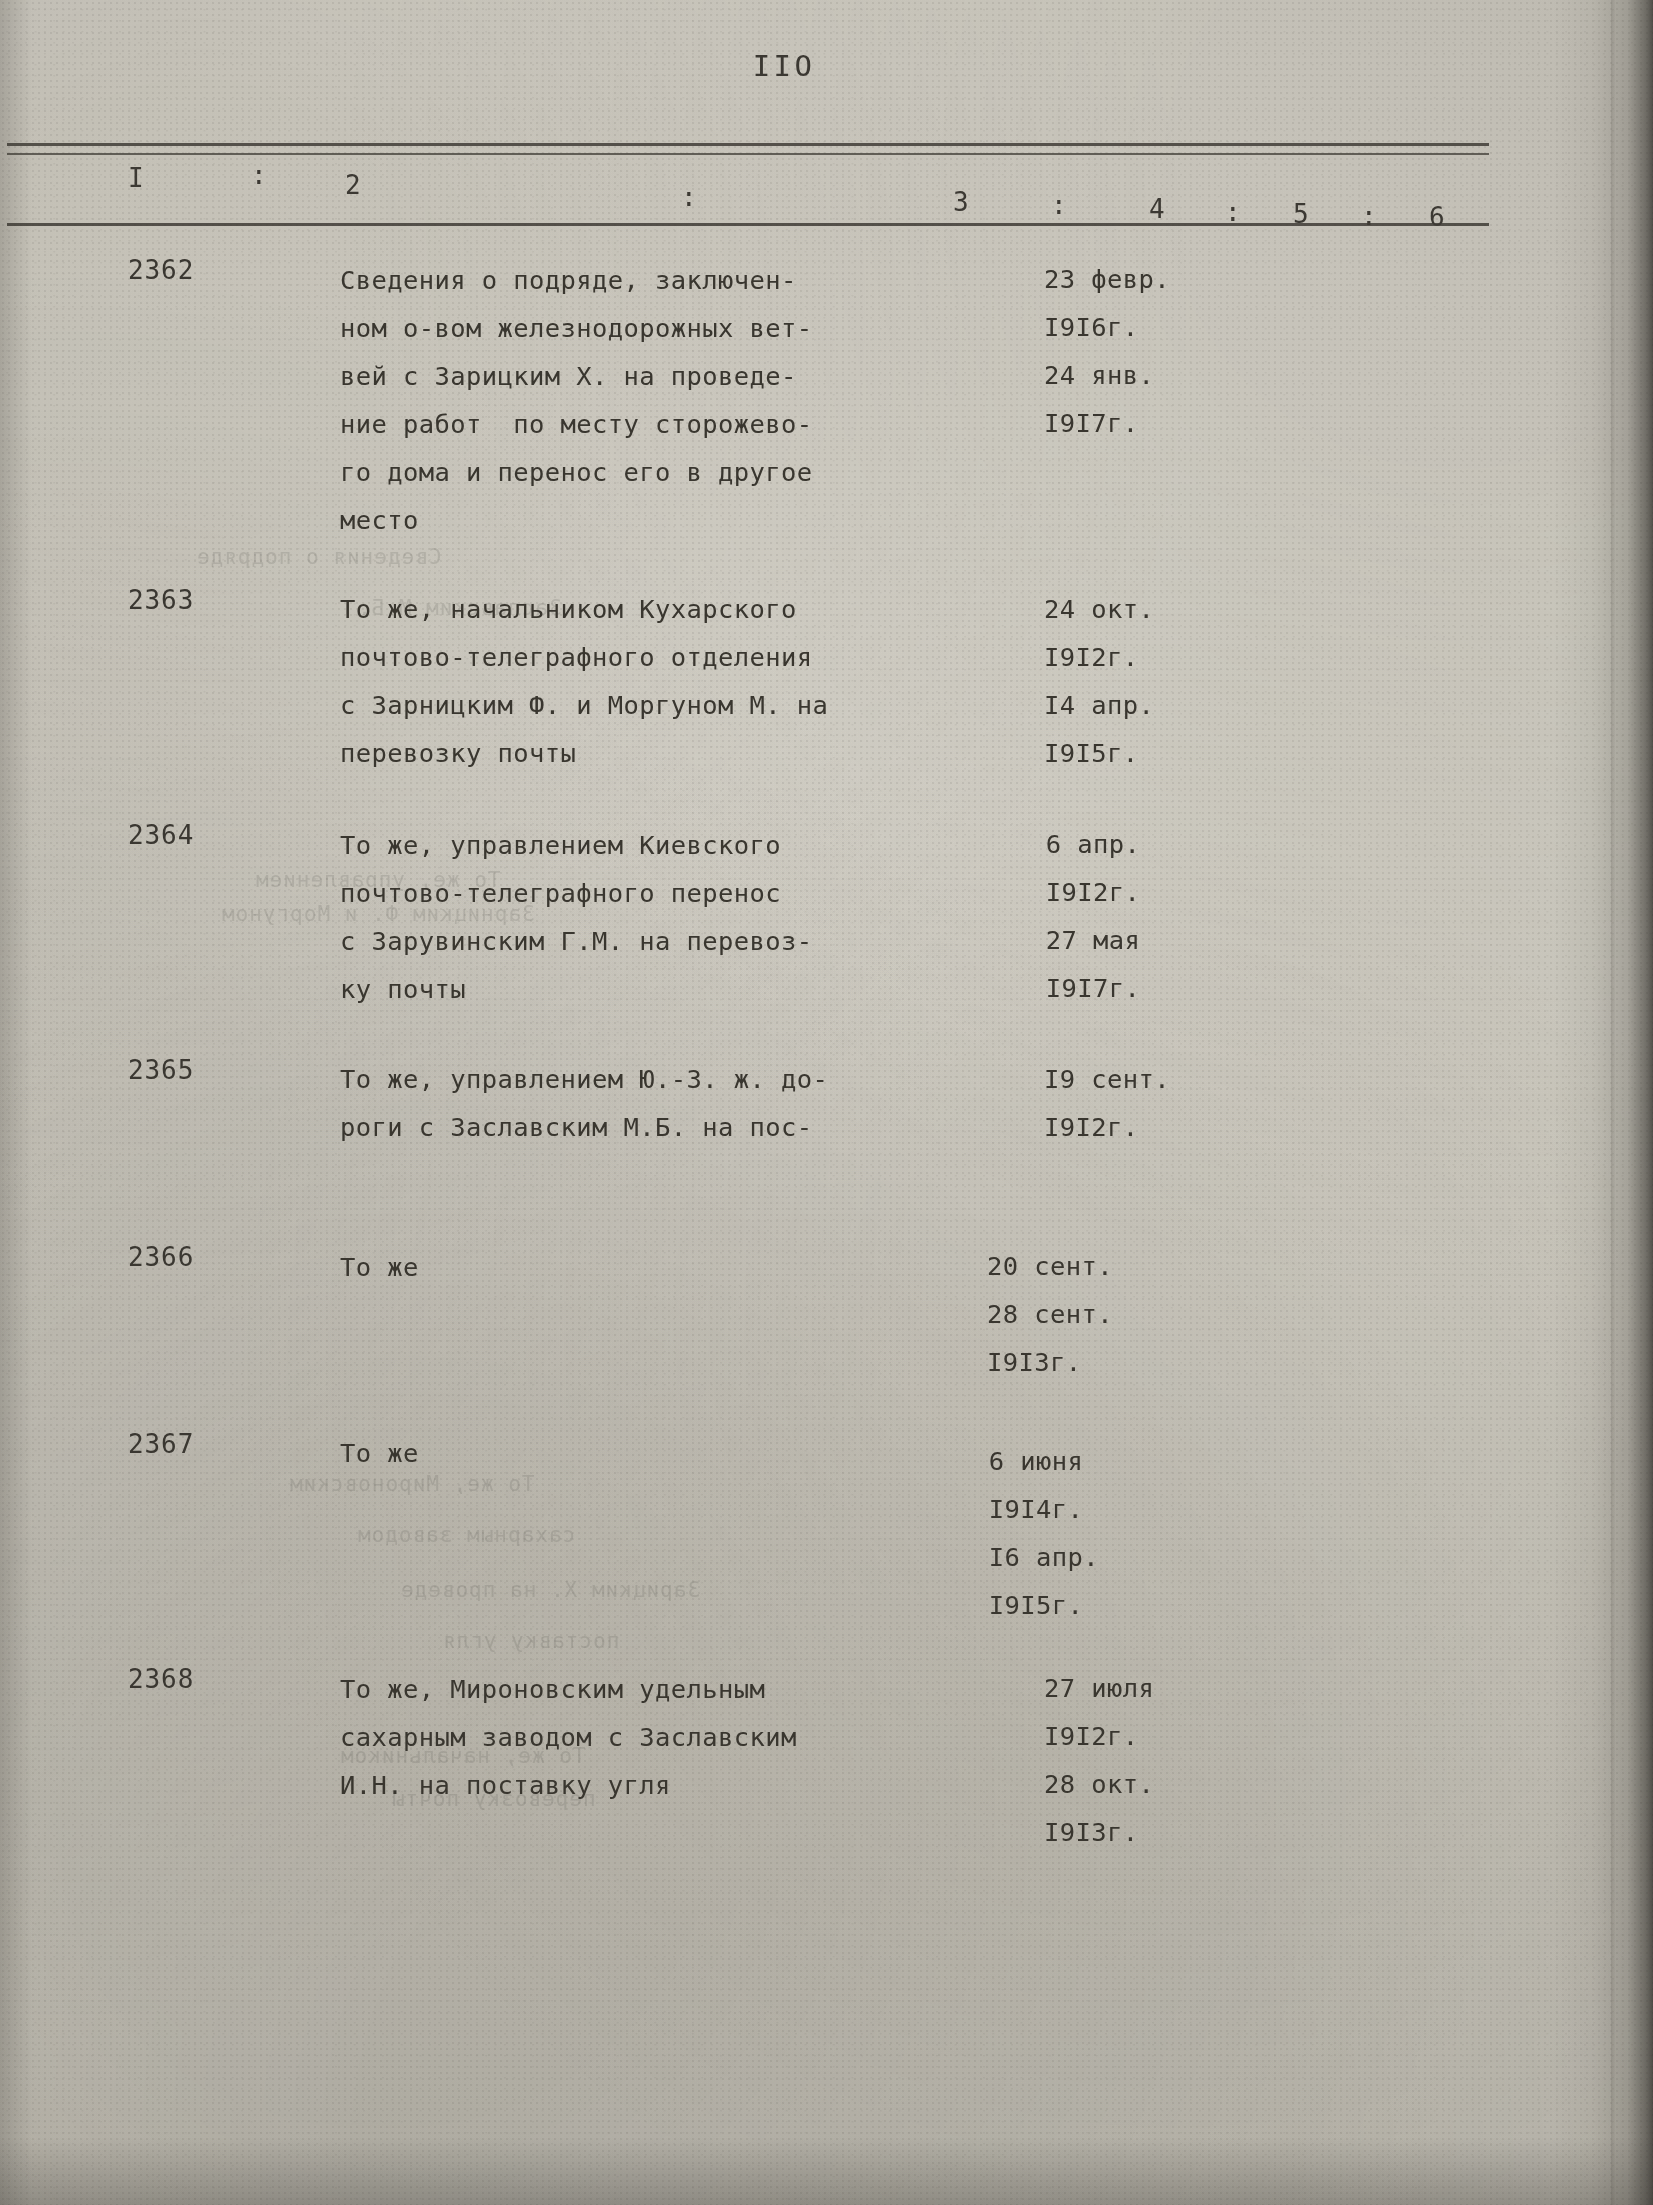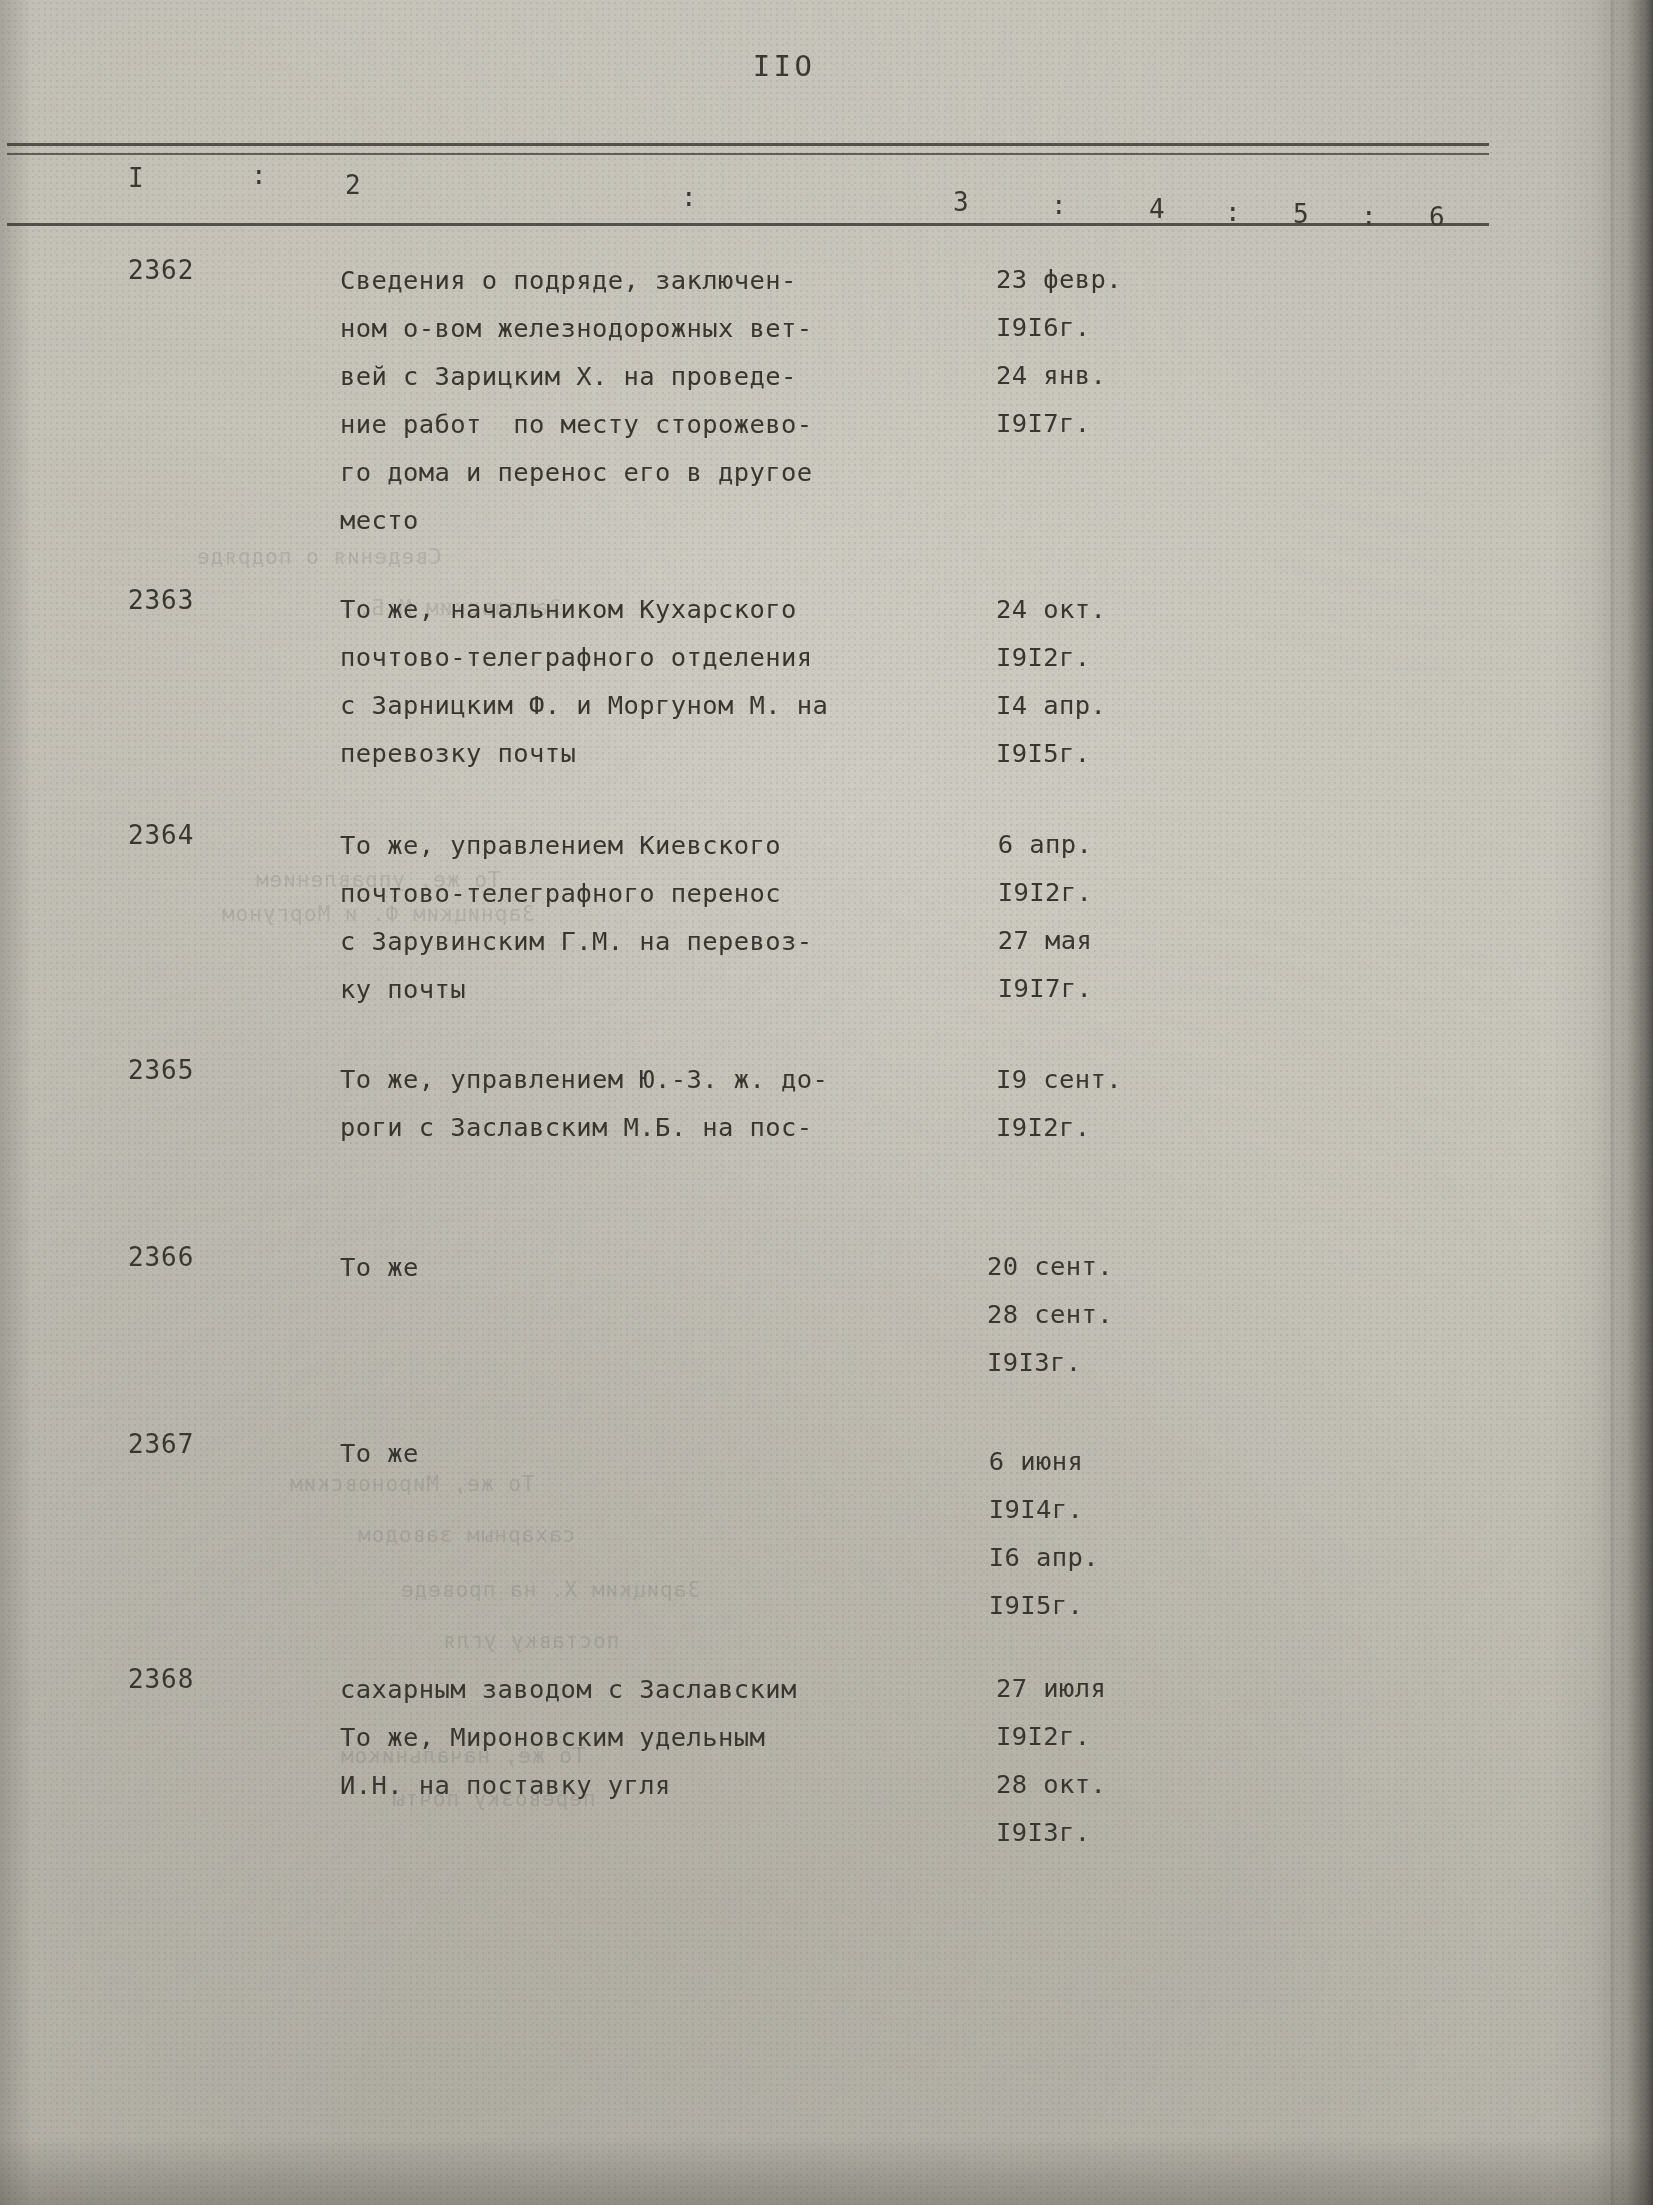--- a/index.html
+++ b/index.html
@@ -163,21 +163,21 @@
     top: 0;
     width: 647px;
     font-size: 25.5px;
     line-height: 48px;
     color: #39362f;
     letter-spacing: 0.4px;
     white-space: pre;
   }
   .dates {
     position: absolute;
-    left: 996px;
+    left: 1044px;
     top: 0;
     width: 289px;
     font-size: 25.5px;
     line-height: 48px;
     color: #39362f;
     letter-spacing: 0.4px;
     white-space: pre;
   }
   .dates.wide { left: 987px; }
   .desc div, .dates div { height: 48px; }
@@ -256,21 +256,21 @@
         <div class="desc"><div>То же</div></div>
         <div class="dates wide" style="top: 0px;"><div>20 сент.</div><div>28 сент.</div><div>I9I3г.</div></div>
       </div>
       <div class="row" style="height: 191px;">
         <div class="rownum">2367</div>
         <div class="desc"><div>То же</div></div>
         <div class="dates wide" style="top: 8px;"><div>6 июня</div><div>I9I4г.</div><div>I6 апр.</div><div>I9I5г.</div></div>
       </div>
       <div class="row" style="height: 191px;">
         <div class="rownum">2368</div>
-        <div class="desc"><div>сахарным заводом с Заславским</div><div>То же, Мироновским удельным</div><div>И.Н. на поставку угля</div></div>
+        <div class="desc"><div>То же, Мироновским удельным</div><div>сахарным заводом с Заславским</div><div>И.Н. на поставку угля</div></div>
         <div class="dates"><div>27 июля</div><div>I9I2г.</div><div>28 окт.</div><div>I9I3г.</div></div>
       </div>
     </div>
 
   <div class="left-edge"></div>
   <div class="right-fold"></div>
   <div class="right-edge"></div>
   <div class="bottom-edge"></div>
 </div>
 

